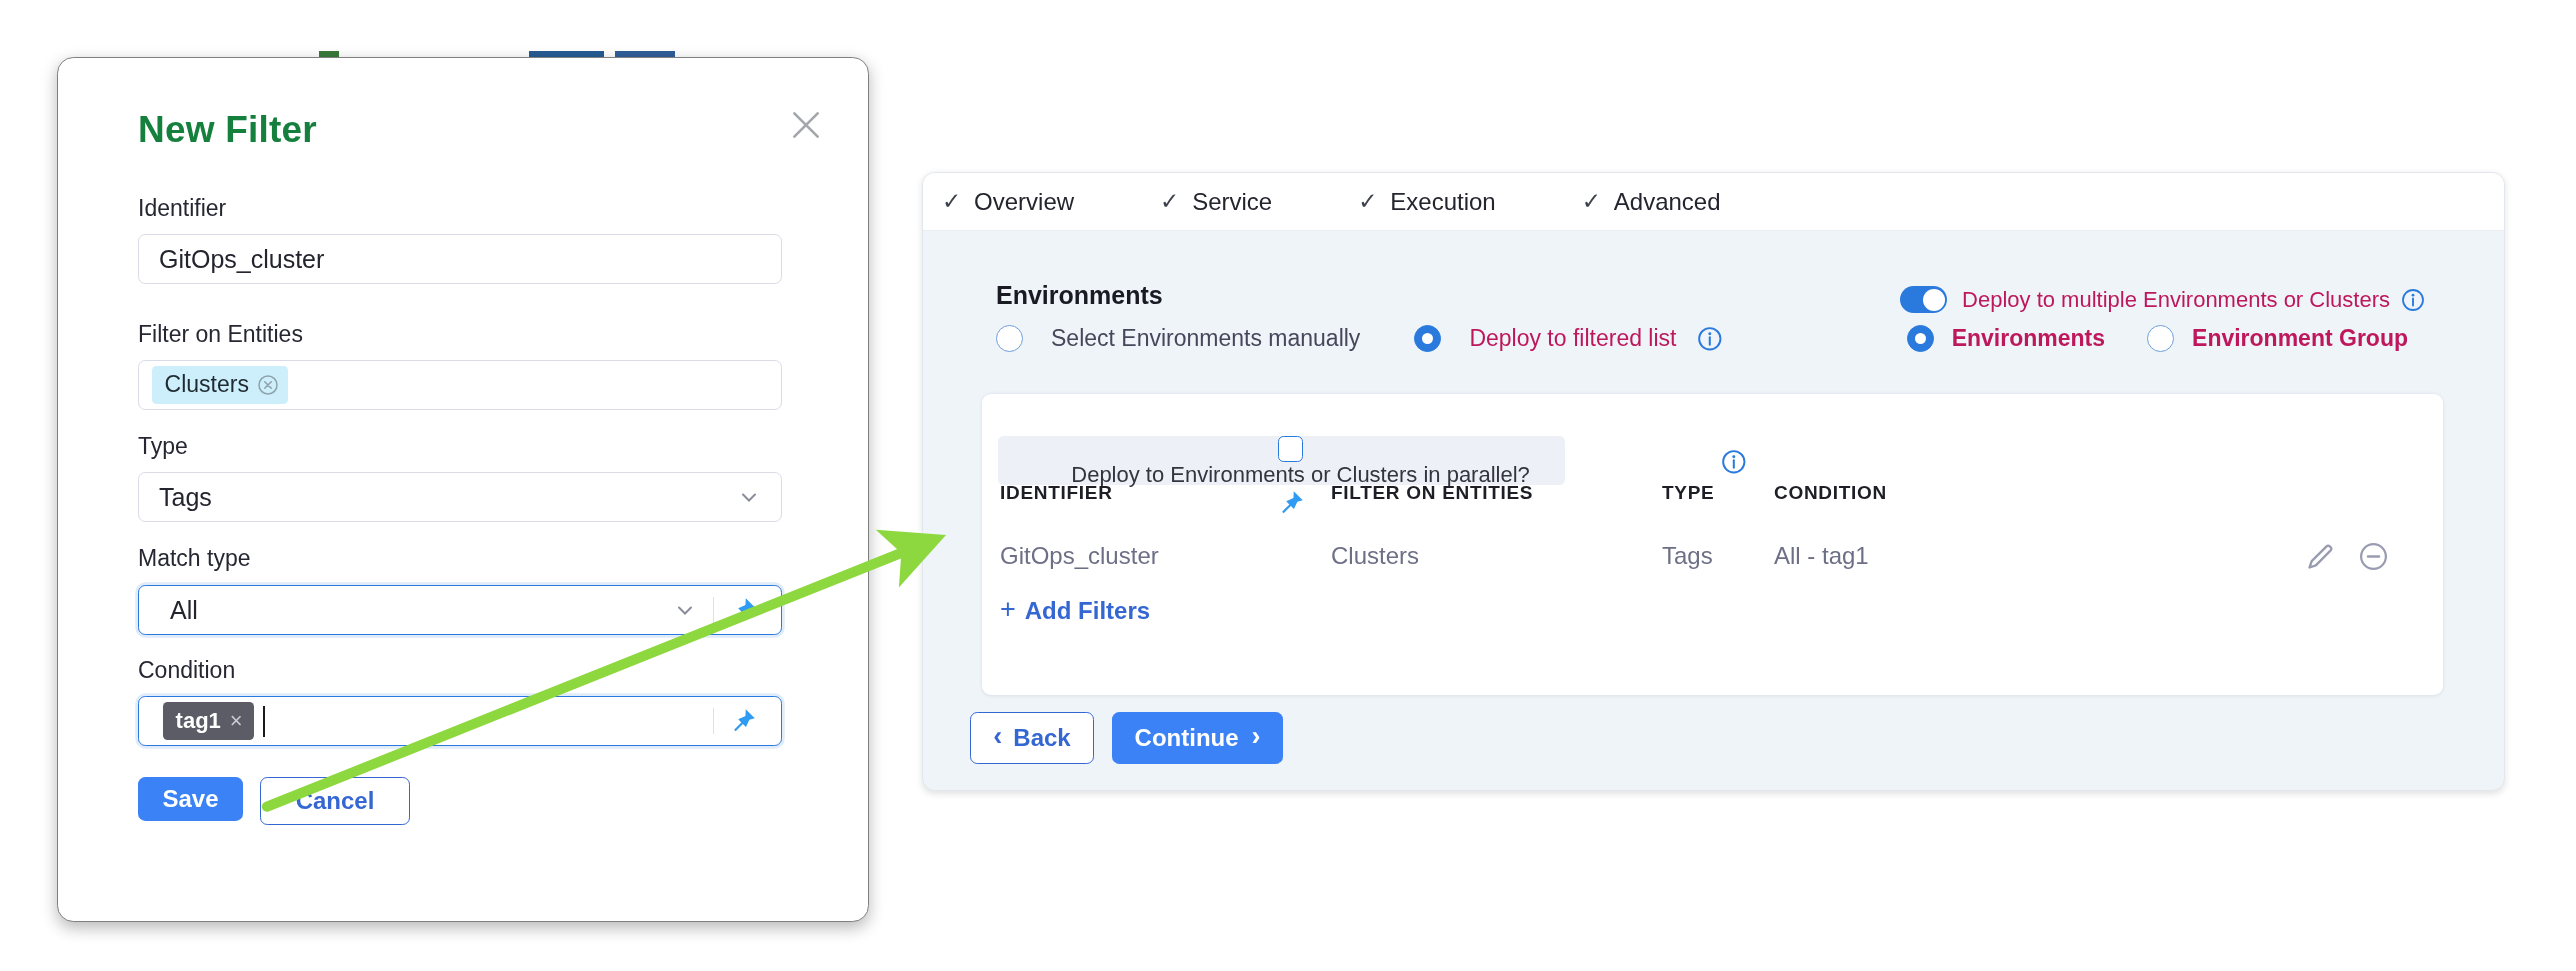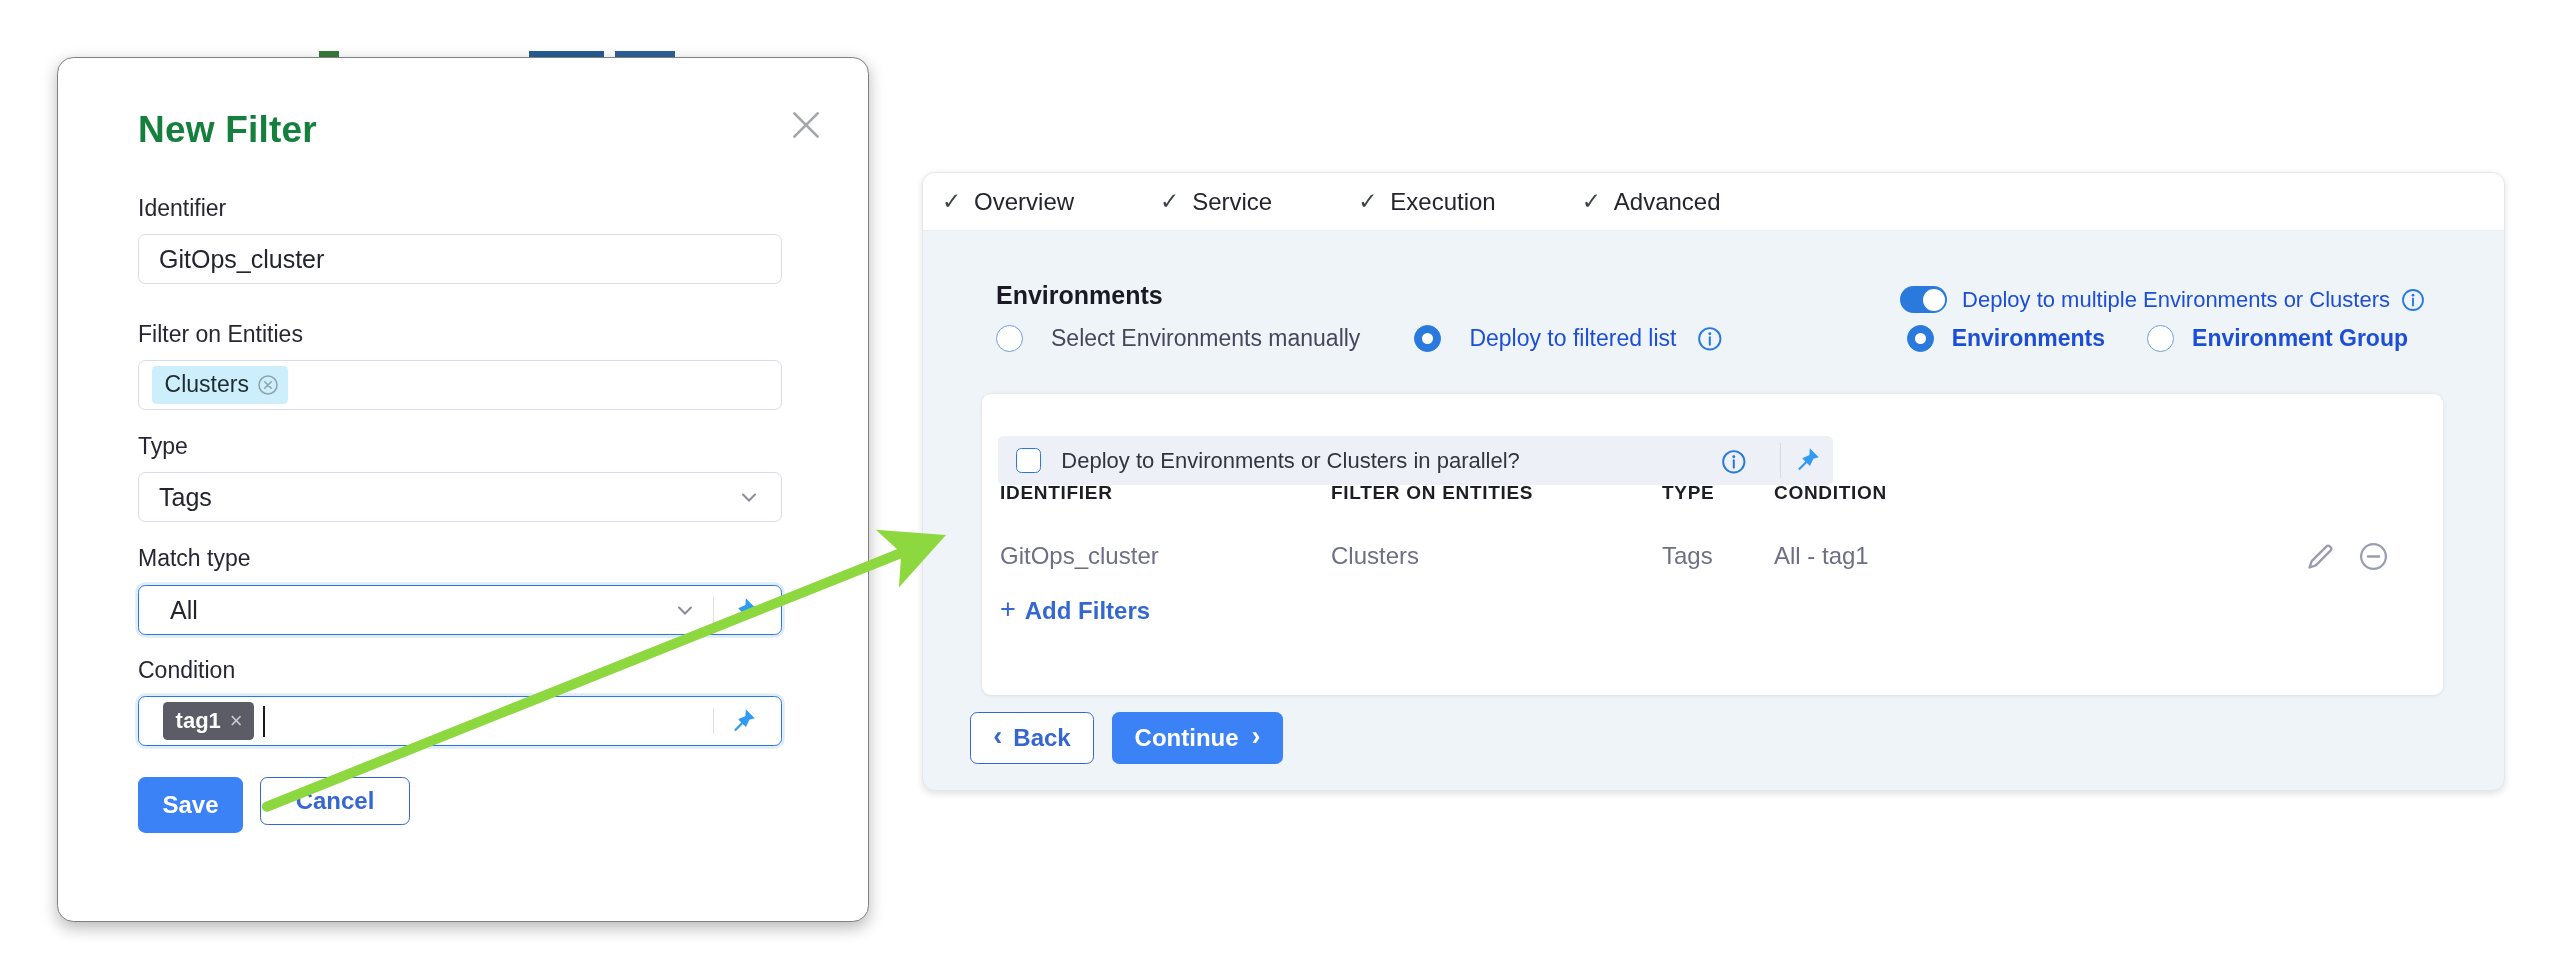--- a/index.html
+++ b/index.html
@@ -31,21 +31,21 @@
   .chip-dark { background:#5b5c66; color:#ffffff; font-size:22px; font-weight:700;
                border-radius:4.6px; padding:5.5px 11px 6.4px 12.8px; display:inline-flex;
                align-items:center; gap:9px; }
   .chip-dark .x { color:#c9cbd2; font-weight:400; font-size:22px; }
   .caret-line { width:1.8px; height:31px; background:#1a1a1a; margin-left:9px; }
   .sel-chevron { margin-left:auto; color:#8a8d99; }
   .btn { display:flex; align-items:center; justify-content:center; font-weight:700;
          font-size:24px; border-radius:7.3px; cursor:pointer; }
   .btn-primary { background:#3b82f6; color:#fff; }
   .btn-outline { background:#fff; color:#3567d3; border:1.8px solid #3567d3; }
-  .save-btn   { position:absolute; left:80px;  top:719px; width:105px; height:56px; }
+  .save-btn   { position:absolute; left:80px;  top:719px; width:105px; height:44px; }
   .cancel-btn { position:absolute; left:202px; top:719px; width:150px; height:48px; }
 
   
   .panel { position:absolute; left:922px; top:172px; width:1583px; height:619px;
            background:#eff4f9; border:0.9px solid #e3e7ec; border-radius:12.8px;
            box-shadow:0 2.7px 6.4px rgba(40,50,60,.14); }
   .tabbar { position:absolute; left:0; top:0; width:100%; height:58px; background:#fff;
             border-bottom:0.9px solid #eceef2; border-radius:12px 12px 0 0;
             display:flex; align-items:stretch; padding-left:19px; gap:86px; }
   .tab { display:flex; align-items:center; gap:12.8px; font-size:24px; color:#24252e;
@@ -55,34 +55,34 @@
   .tab.active::after { content:""; position:absolute; left:-1.8px; right:-1.8px; bottom:0;
                        height:4.6px; background:#3567d3; border-radius:1.8px; }
   h2.section { font-size:25px; font-weight:700; color:#191a24; }
 
   .radio { width:27px; height:27px; border-radius:50%; background:#fff;
            border:1.8px solid #6f9fdb; display:inline-flex; align-items:center;
            justify-content:center; flex:0 0 auto; cursor:pointer; }
   .radio.on { border:1.8px solid #2a7ade; background:#2a7ade; }
   .radio.on .dot { width:11px; height:11px; border-radius:50%; background:#fff; }
   .rlabel { font-size:23px; color:#46475a; }
-  .rlabel.dark { color:#1d4ed8; }
+  .rlabel.dark { color:#be185d; }
 
   .toggle { width:47px; height:27px; border-radius:13.7px; background:#2a7ade;
             position:relative; cursor:pointer; flex:0 0 auto; }
   .toggle .knob { position:absolute; right:2.7px; top:2.7px; width:22px; height:22px;
                   border-radius:50%; background:#fff; }
 
   .info-ic { width:25.6px; height:25.6px; flex:0 0 auto; }
 
   .card { position:absolute; left:59px; top:221px; width:1461px; height:301px;
           background:#fff; border-radius:9px; box-shadow:0 0.9px 3.7px rgba(40,50,60,.10); }
-  .par-bar { position:absolute; left:16.4px; top:42px; width:835px; height:49px;
+  .par-bar { position:absolute; left:16.4px; top:42px; width:567px; height:49px;
              background:#edf0f6; border-radius:5.5px; display:flex; align-items:center;
-             padding:0 0 0 17.3px; }
+             padding:0 0 0 17.3px;flex-direction:column; }
   .checkbox { width:25.6px; height:25.6px; border:1.8px solid #2a7ade; border-radius:5.5px;
               background:#fff; cursor:pointer; flex:0 0 auto; }
   .par-label { font-size:22px; color:#33343f; margin-left:20px; flex:1; }
   .par-div { width:0.9px; height:35px; background:#d6dae2; }
   .pin-ic { width:31px; height:31px; color:#2f9bf2; }
   .th { position:absolute; top:88px; font-size:19px; font-weight:700; color:#1d1e26;
         letter-spacing:0.7px; }
   .td { position:absolute; top:148px; font-size:24px; color:#6d6f86; }
   .row-ic { position:absolute; top:146px; width:33px; height:33px; color:#999bb0; cursor:pointer; }
   .addf { position:absolute; left:18px; top:203px; display:flex; align-items:center; gap:9px;

